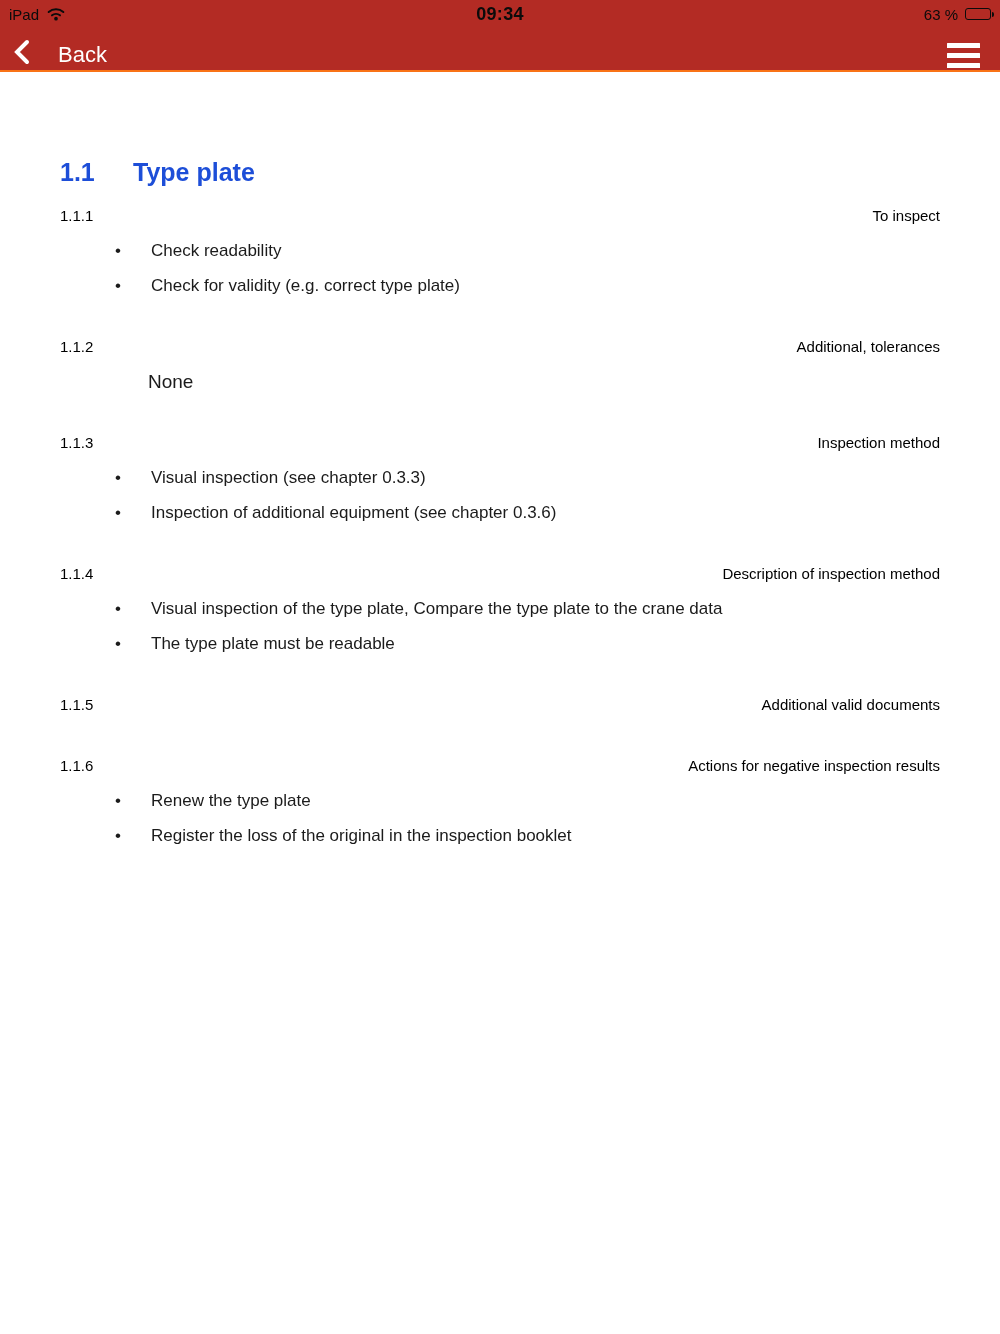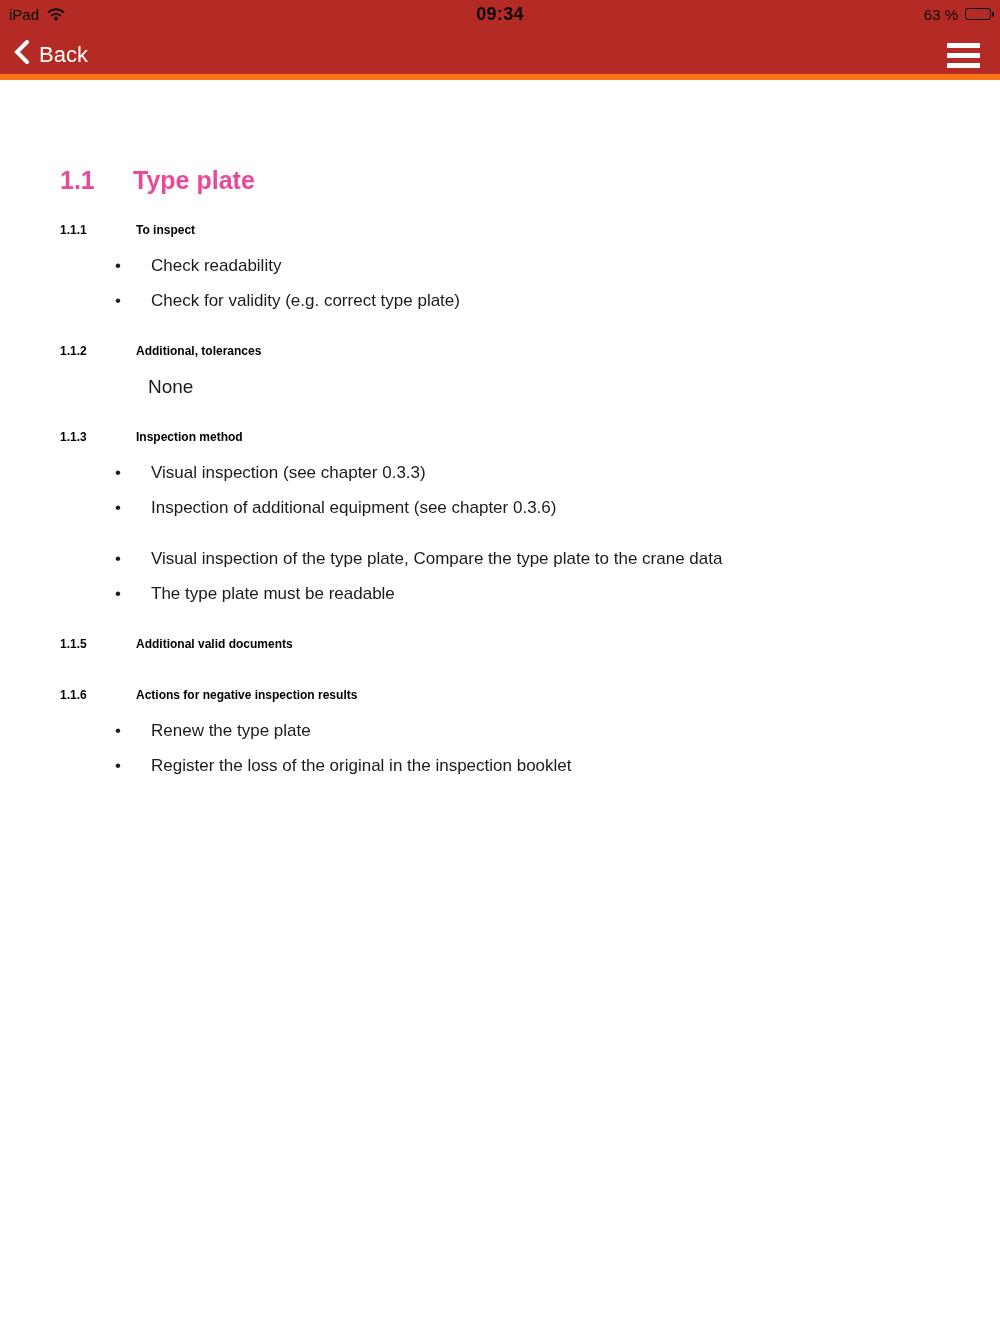--- a/index.html
+++ b/index.html
@@ -7,23 +7,23 @@
     width: 1000px; height: 1334px;
     background: #ffffff;
     font-family: "Liberation Sans", sans-serif;
     color: #1b1b1b;
     overflow: hidden;
   }
 
   
   header.app-header {
     width: 100%;
-    height: 80px;
+    height: 72px;
     background: #B32B24;
-    border-bottom: 6px solid #f97316;
+    border-bottom: 2px solid #f97316;
   }
   .status-bar {
     position: relative;
     height: 28px;
     display: flex;
     align-items: center;
     justify-content: space-between;
     padding: 0 9px;
     color: #0b0b0b;
     font-size: 15px;
@@ -65,21 +65,21 @@
   .nav-bar {
     height: 54px;
     display: flex;
     align-items: center;
     justify-content: space-between;
     padding: 0 20px 0 12px;
   }
   .back-button {
     display: flex;
     align-items: center;
-    gap: 7px;
+    gap: 26px;
     color: #ffffff;
     font-size: 22px;
     cursor: pointer;
   }
   .menu-button {
     display: flex;
     flex-direction: column;
     gap: 5px;
     cursor: pointer;
     padding: 4px 0;
@@ -89,37 +89,38 @@
     background: #ffffff;
     border-radius: 0.5px;
   }
 
   
   main.doc {
     padding: 0 60px;
   }
   .doc-heading {
     margin-top: 82px;
-    margin-bottom: 15px;
+    margin-bottom: 8px;
     display: flex;
     font-size: 25px;
     font-weight: bold;
-    color: #ec4899;
+    color: #1d4ed8;
     line-height: 36px;
   }
   .doc-heading .h-num { width: 73px; flex: none; }
 
-  .doc-section + .doc-section { margin-top: 16px; }
+  .doc-section + .doc-section { margin-top: 26px; }
 
   .section-header {
     display: flex;
-    font-size: 12px;
-    font-weight: bold;
+    font-size: 15px;
+    font-weight: normal;
     color: #000000;
     line-height: 35px;
+    justify-content: space-between;
   }
   .section-header .sec-num { width: 76px; flex: none; }
 
   .bullet-row {
     display: flex;
     font-size: 17px;
     line-height: 35px;
     color: #1b1b1b;
   }
   .bullet-row .dot {
@@ -218,20 +219,24 @@
       <span class="dot">•</span>
       <span class="bullet-text">Visual inspection (see chapter 0.3.3)</span>
     </div>
     <div class="bullet-row">
       <span class="dot">•</span>
       <span class="bullet-text">Inspection of additional equipment (see chapter 0.3.6)</span>
     </div>
   </section>
 
   <section class="doc-section">
+    <div class="section-header">
+      <span class="sec-num">1.1.4</span>
+      <span class="sec-title">Description of inspection method</span>
+    </div>
     <div class="bullet-row">
       <span class="dot">•</span>
       <span class="bullet-text">Visual inspection of the type plate, Compare the type plate to the crane data</span>
     </div>
     <div class="bullet-row">
       <span class="dot">•</span>
       <span class="bullet-text">The type plate must be readable</span>
     </div>
   </section>
 

